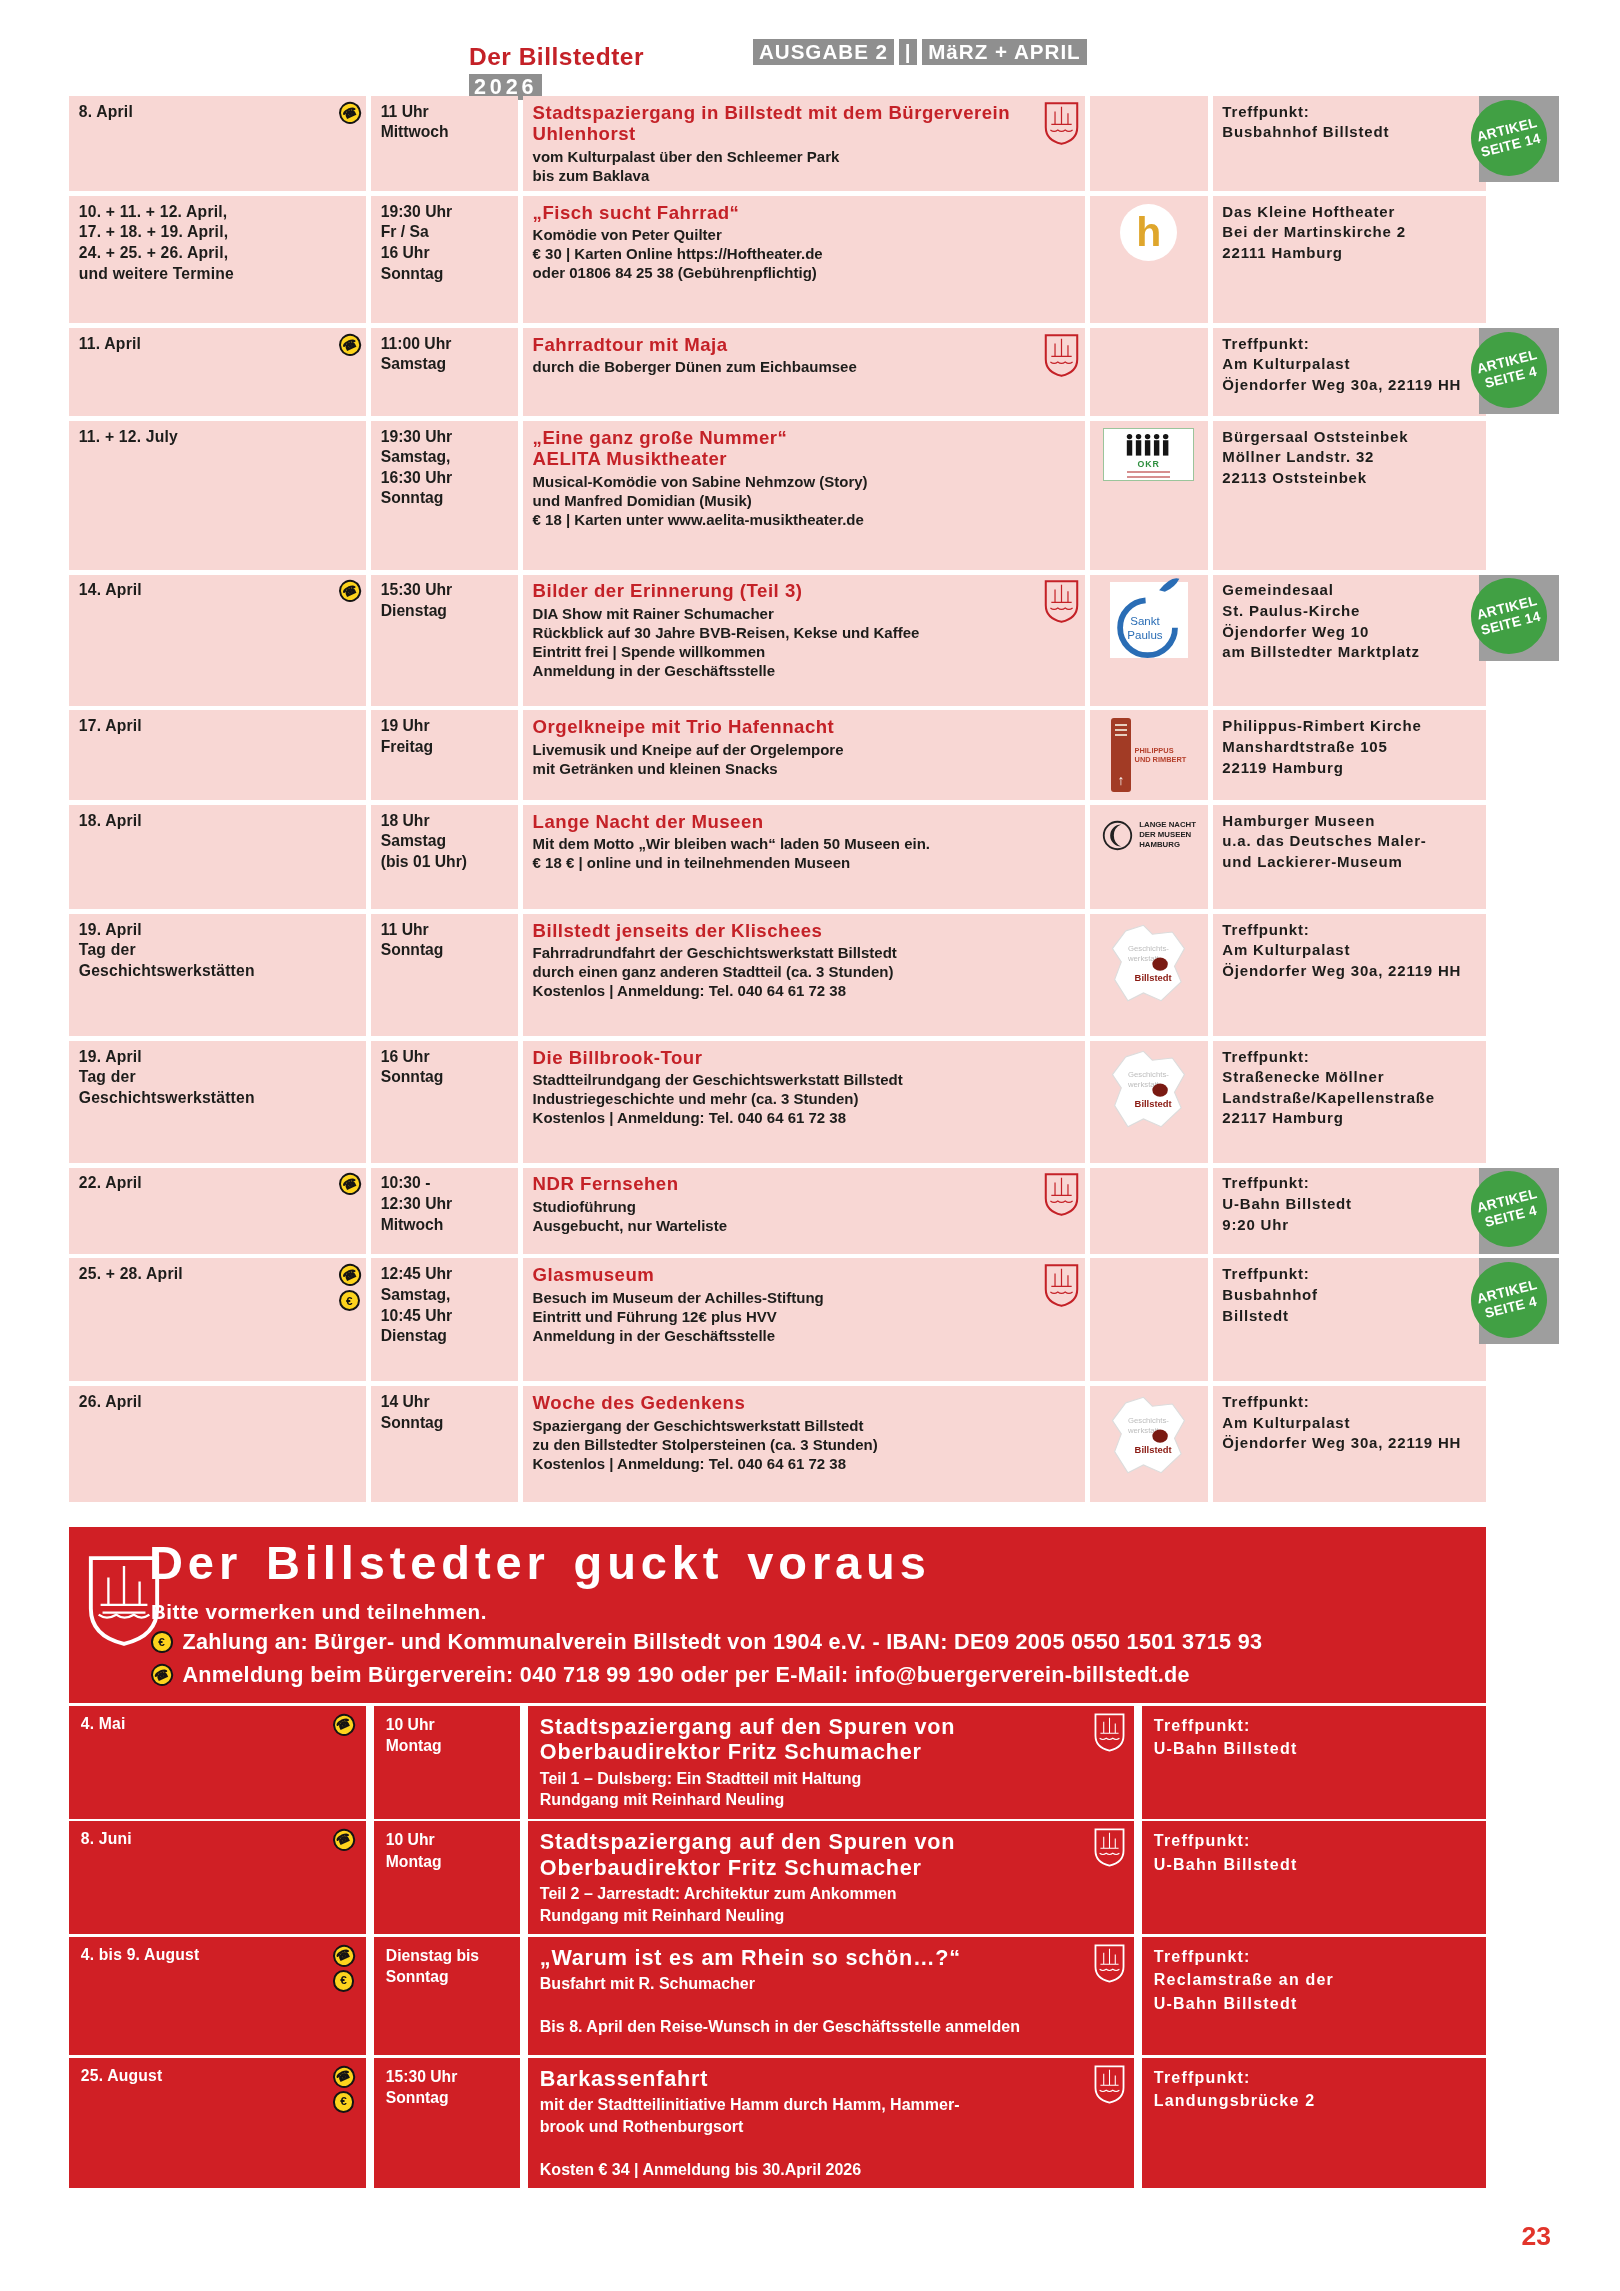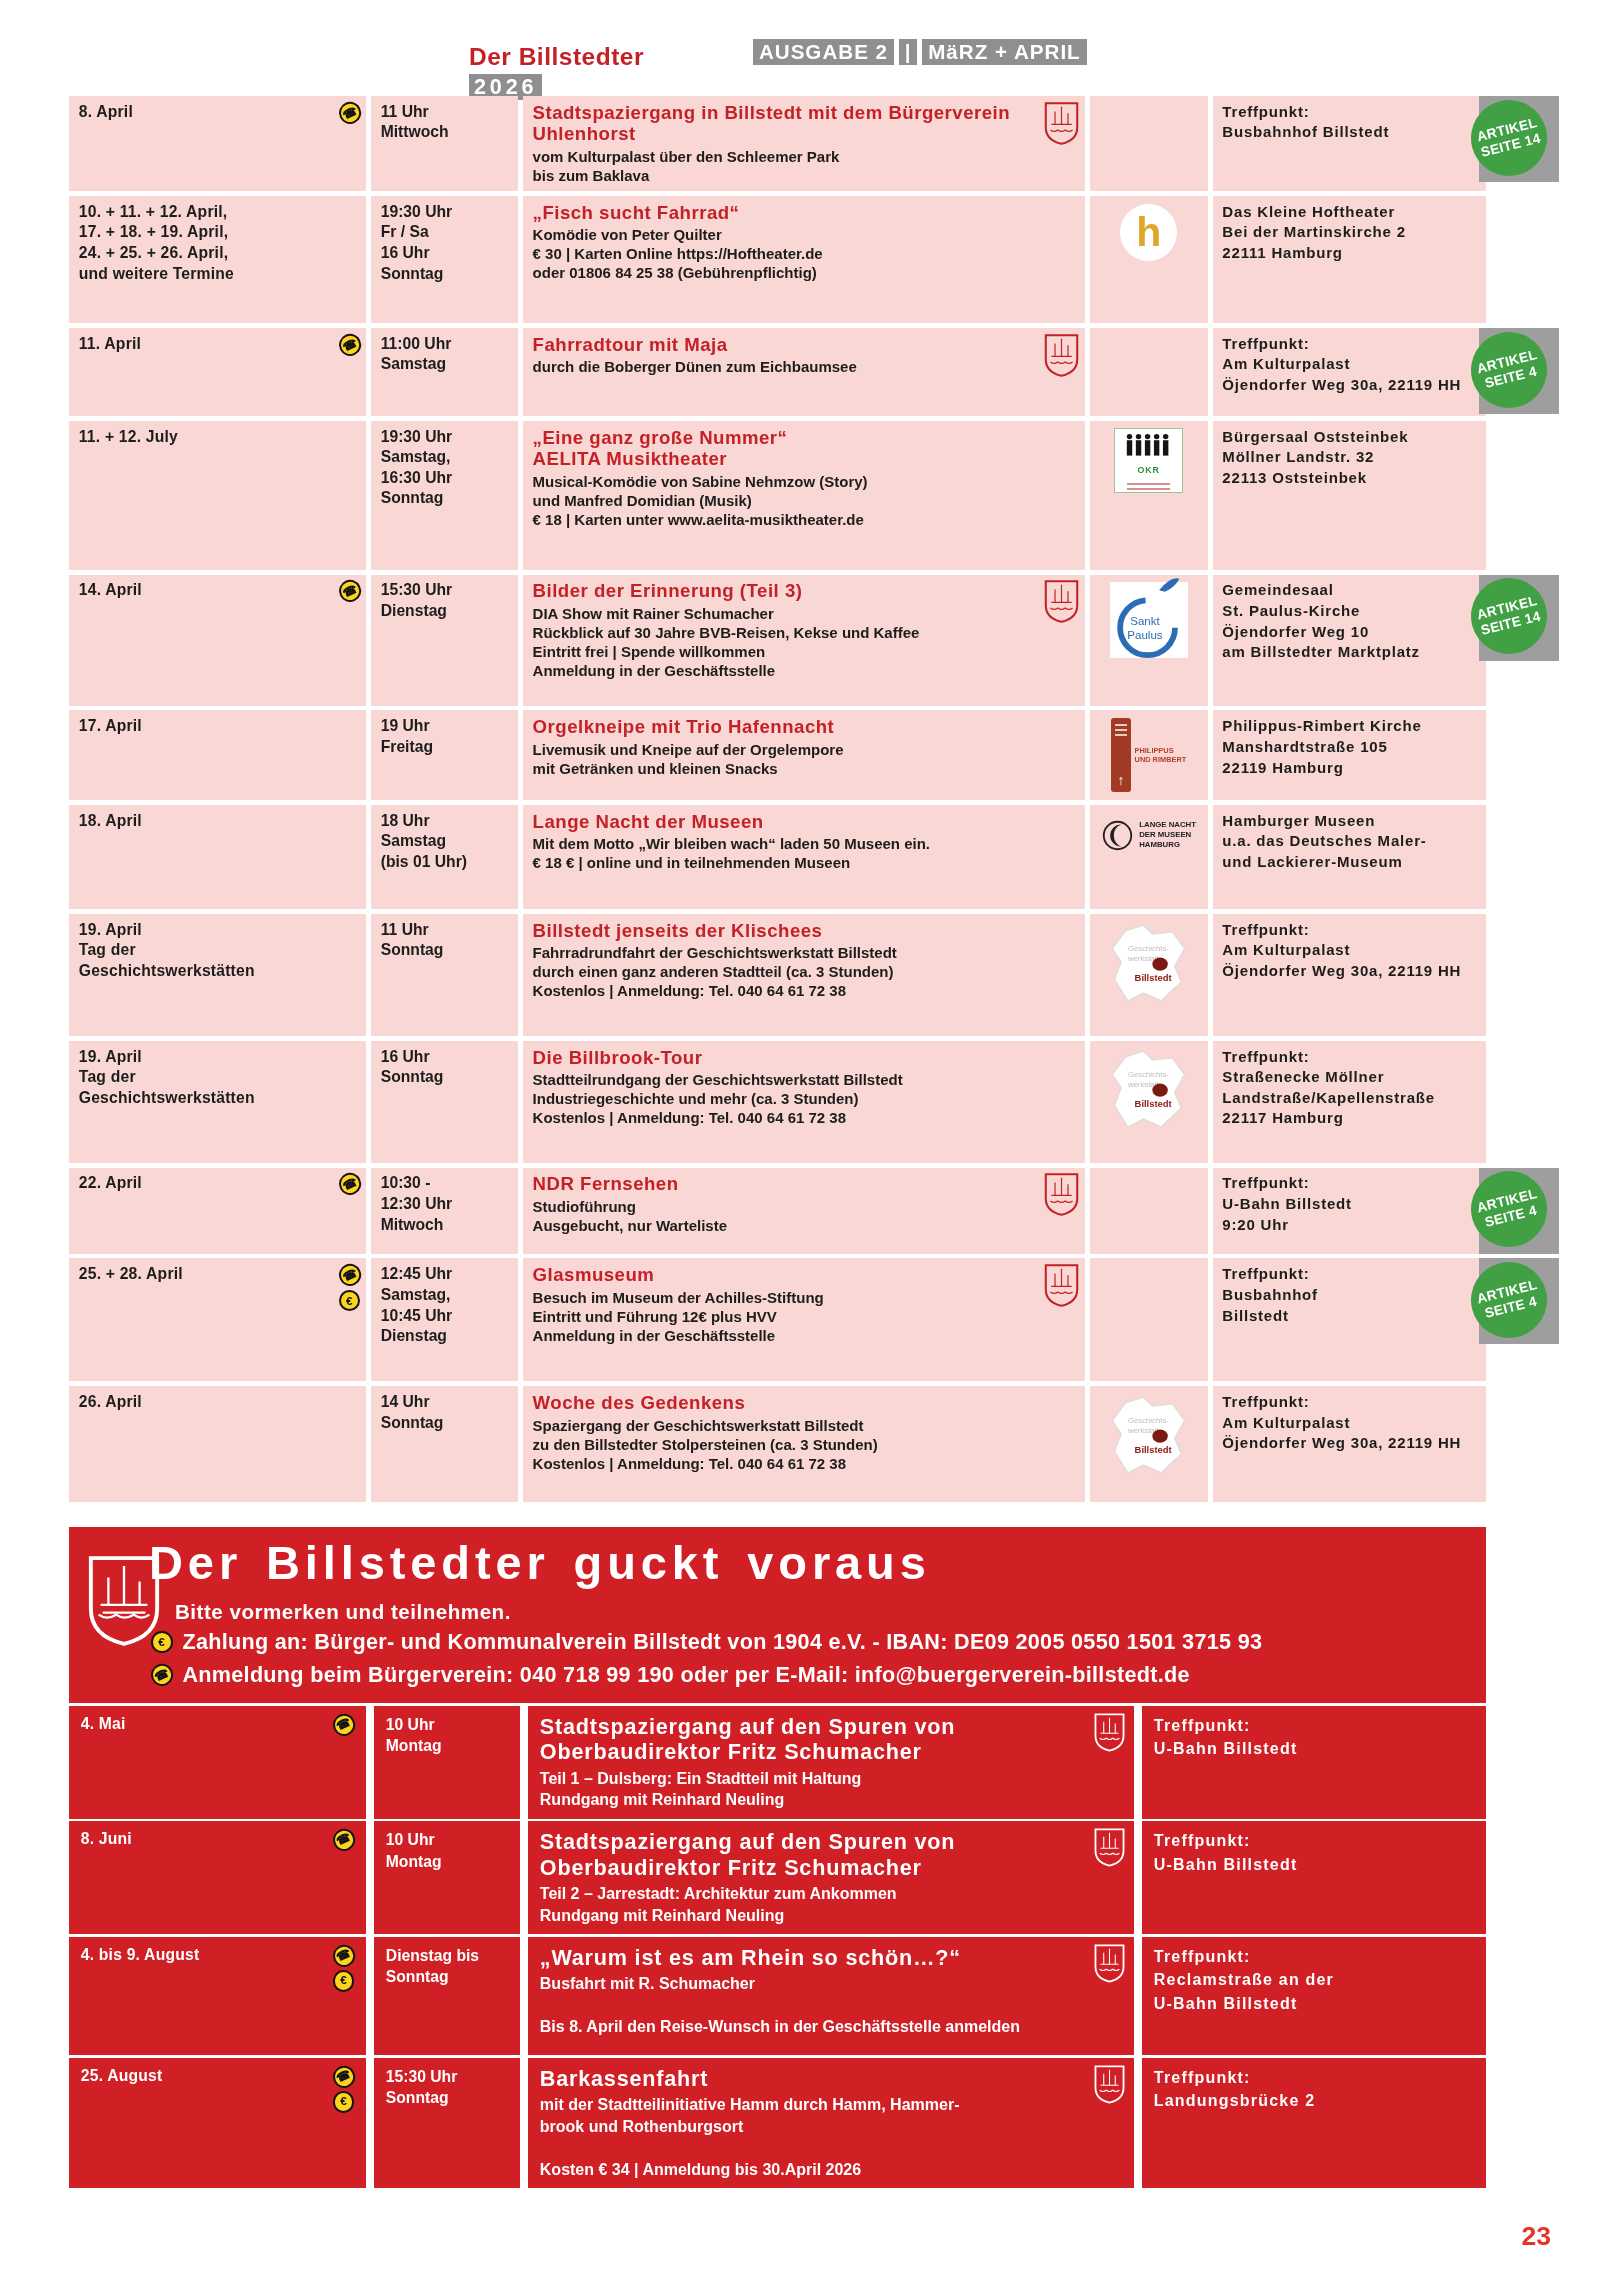--- a/index.html
+++ b/index.html
@@ -38,41 +38,41 @@
 
   
   .badge { position:absolute; top:0; right:-73px; width:80px; height:86px; background:#9e9e9e; }
   .badge-circle { position:absolute; top:3.9px; left:-7.8px; width:76px; height:76px; border-radius:50%;
     background:#41a044; color:#fff; font-weight:bold; font-size:13.7px; line-height:15.7px; letter-spacing:0.3px;
     display:flex; flex-direction:column; align-items:center; justify-content:center; transform:rotate(-14deg); }
 
   
   .logo-hoftheater { width:57px; height:57px; border-radius:50%; background:#fff; display:flex; align-items:center; justify-content:center; }
   .logo-hoftheater span { color:#dfa62c; font-size:41px; font-weight:bold; line-height:1; }
-  .logo-aelita { width:69px; background:#fff; border:1px solid #9bc49b; display:flex; flex-direction:column; align-items:center; padding:3.9px 2px 2px; gap:8px;justify-content:center; }
+  .logo-aelita { width:91px; background:#fff; border:1px solid #9bc49b; display:flex; flex-direction:column; align-items:center; padding:3.9px 2px 2px; gap:2px;justify-content:center; }
   .okr { color:#2f8f3f; font-weight:bold; font-size:8.8px; letter-spacing:1px; }
   .aelita-sub { width:43px; height:6.9px; background:repeating-linear-gradient(#b44 0 2px, transparent 2px 4.9px); opacity:.6; }
   .logo-paulus { width:78px; height:76px; background:#fff; display:flex; align-items:center; justify-content:center; }
   .logo-philippus { display:flex; gap:3.9px; align-items:flex-start; }
   .phil-bar { width:19.6px; height:74px; background:#a23b25; border-radius:2.9px; position:relative; }
   .phil-bar::before { content:""; position:absolute; top:5.9px; left:3.9px; right:3.9px; height:13.7px;
      background:repeating-linear-gradient(#f3e9d8 0 2px, transparent 2px 4.9px); opacity:.85; }
   .phil-arrow { position:absolute; bottom:3.9px; left:0; right:0; text-align:center; color:#fff; font-size:13.7px; font-weight:bold; }
   .phil-text { color:#b5402c; font-weight:bold; font-size:7.4px; line-height:8.8px; margin-top:29px; }
   .logo-museen { display:flex; align-items:center; gap:4.9px; margin-top:5.9px; }
   .museen-text { font-weight:bold; font-size:7.8px; line-height:9.8px; color:#222; }
   .logo-map svg { width:78px; height:82px; }
 
   
   .promo { position:absolute; left:69px; top:1527px; width:1417px; }
   .promo-banner { position:relative; background:#d01f25; color:#fff; height:176px; }
   .banner-crest { position:absolute; left:15.7px; top:19.6px; width:78px; height:108px; color:#fff; }
   .banner-crest svg { width:100%; height:100%; }
   .banner-title { position:absolute; left:80px; top:7.8px; font-size:47px; font-weight:bold; letter-spacing:4.9px; word-spacing:5.9px; }
-  .banner-sub   { position:absolute; left:82px; top:73px; font-size:20.6px; font-weight:bold; letter-spacing:0.5px;margin-left:24px; }
+  .banner-sub   { position:absolute; left:82px; top:73px; font-size:20.6px; font-weight:bold; letter-spacing:0.5px; }
   .banner-line1 { position:absolute; left:82px; top:102px; }
   .banner-line2 { position:absolute; left:82px; top:135px; }
   .banner-line  { display:flex; align-items:center; gap:9.8px; font-size:21.6px; font-weight:bold; letter-spacing:0.3px; }
 
   .promo-row { display:grid; grid-template-columns:297px 146px 606px 1fr; column-gap:8px; margin-top:2.9px; }
   .promo-row .cell { background:#d01f25; color:#fff; padding:7.8px 11.8px; }
   .p-date { display:flex; gap:3.9px; font-weight:bold; font-size:15.7px; line-height:21.6px; }
   .p-date .date-text { color:#fff; }
   .p-time { font-weight:bold; font-size:15.7px; line-height:21.6px; }
   .p-desc { position:relative; padding-right:59px; }

